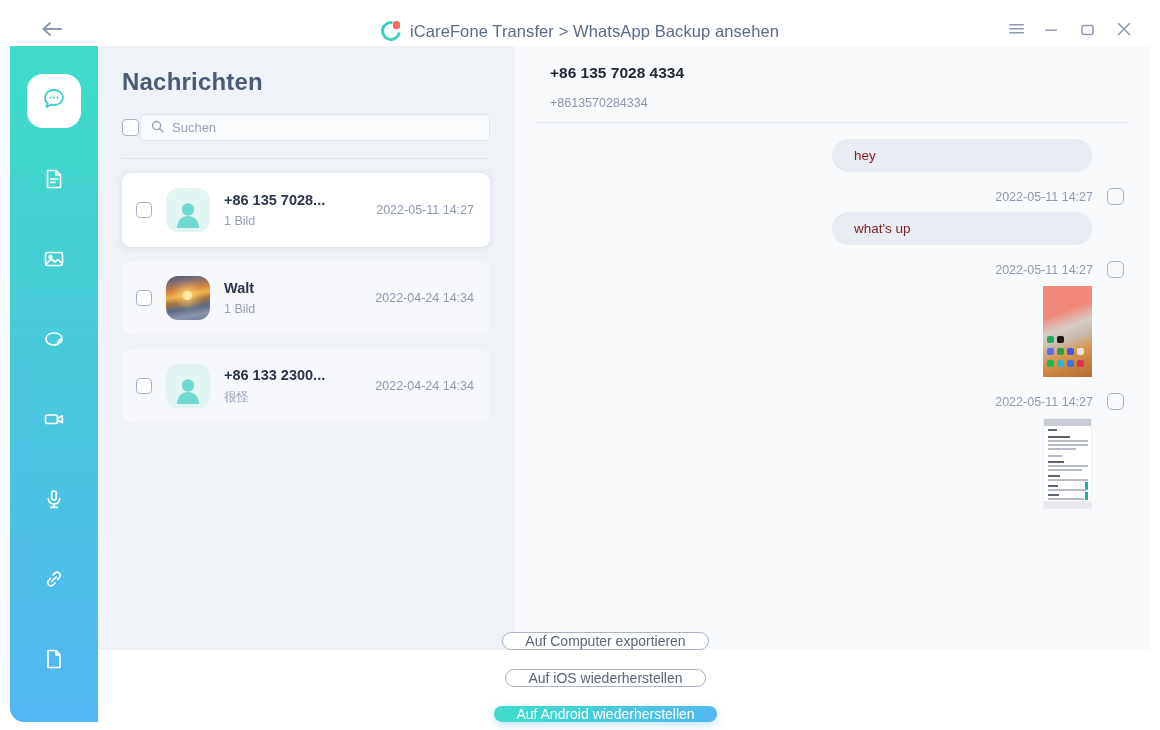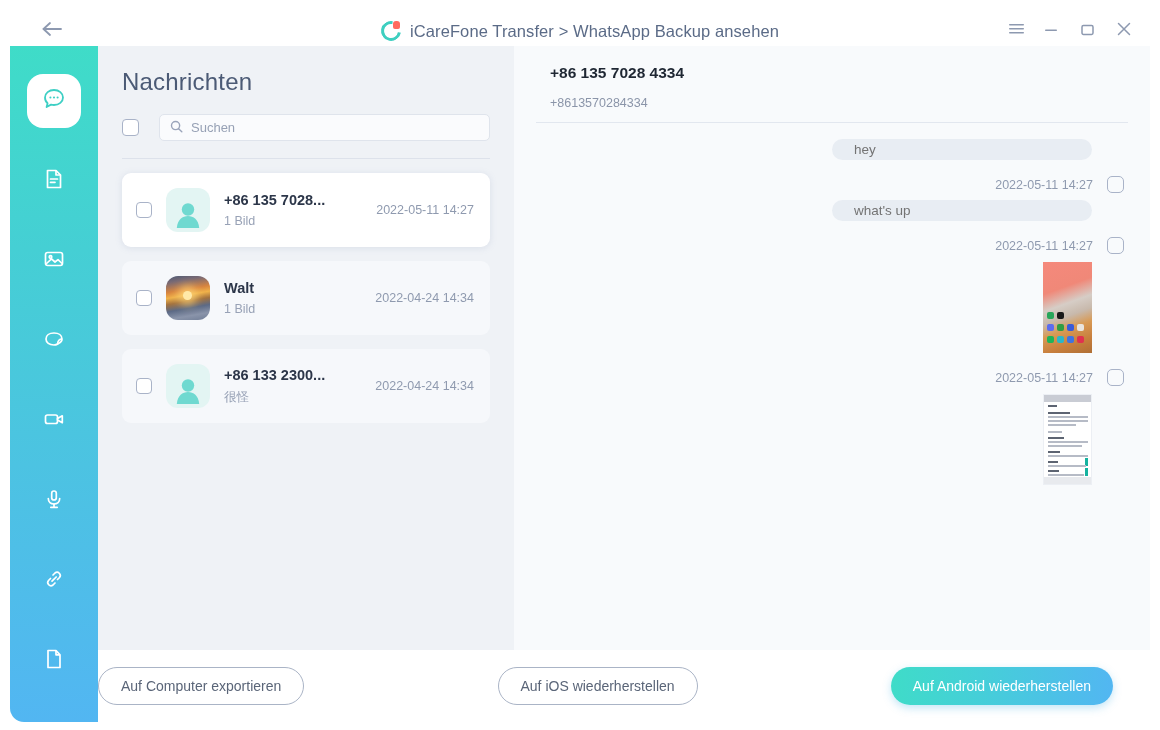--- a/index.html
+++ b/index.html
@@ -96,29 +96,29 @@
 
   
   .list-panel {
     position: absolute;
     left: 98px; top: 46px;
     width: 416px; height: 604px;
     background: #eff2f6;
   }
   .list-title {
     font-size: 24px;
-    font-weight: normal;
+    font-weight: bold;
     color: #4b5a75;
     padding: 22px 0 0 24px;
     letter-spacing: 0.2px;
   }
   .search-row {
     display: flex; align-items: center;
     padding: 18px 24px 0 24px;
-    gap: 20px;
+    gap: 1px;
   }
   .chk {
     width: 17px; height: 17px;
     border: 1.6px solid #a9b3c8;
     border-radius: 4px;
     background: #ffffff;
     flex: 0 0 auto;
     cursor: pointer;
   }
   .search-box {
@@ -213,24 +213,24 @@
     width: 17px; height: 17px;
     border: 1.6px solid #a9b3c8;
     border-radius: 5px;
     background: #f8fafc;
     cursor: pointer;
   }
   .bubble-row { display: flex; justify-content: flex-end; padding-right: 36px; margin-top: 7px; }
   .bubble {
     background: #e8edf3;
     border-radius: 19px;
-    padding: 3px 22px;
+    padding: 9px 22px;
     min-width: 260px;
     font-size: 13.5px;
-    color: #737373;
+    color: #7f1d1d;
   }
   .img-row { display: flex; justify-content: flex-end; padding-right: 36px; margin-top: 8px; }
 
   .thumb-phone {
     width: 49px; height: 91px;
     background: linear-gradient(160deg,#f5897c 0%, #f08878 30%, #d6cdc6 46%, #c8b9ac 58%, #d89a55 70%, #c87f3d 85%, #b06f35 100%);
     position: relative;
     overflow: hidden;
   }
   .thumb-phone .icrow { position: absolute; display: flex; gap: 3px; left: 4px; }
@@ -247,23 +247,24 @@
   .thumb-doc .dline.light { background: #b6bbc6; }
   .thumb-doc .dgreen { position: absolute; width: 3px; height: 8px; background: #16b3a0; right: 3px; }
   .thumb-doc .dfoot { position: absolute; left: 0; right: 0; bottom: 0; height: 7px; background: #e8eaee; }
 
   
   .bottom-bar {
     position: absolute;
     left: 98px; top: 650px;
     width: 1052px; height: 72px;
     background: #ffffff;
-    display: flex; align-items: center; justify-content: space-between;
+    display: flex; align-items: center; justify-content: flex-end;
     gap: 19px;
     padding-right: 37px;
+    flex-direction: column;
   }
   .btn {
     height: 38px;
     padding: 0 22px;
     border-radius: 19px;
     display: flex; align-items: center; justify-content: center;
     font-size: 14px;
     cursor: pointer;
     white-space: nowrap;
   }

